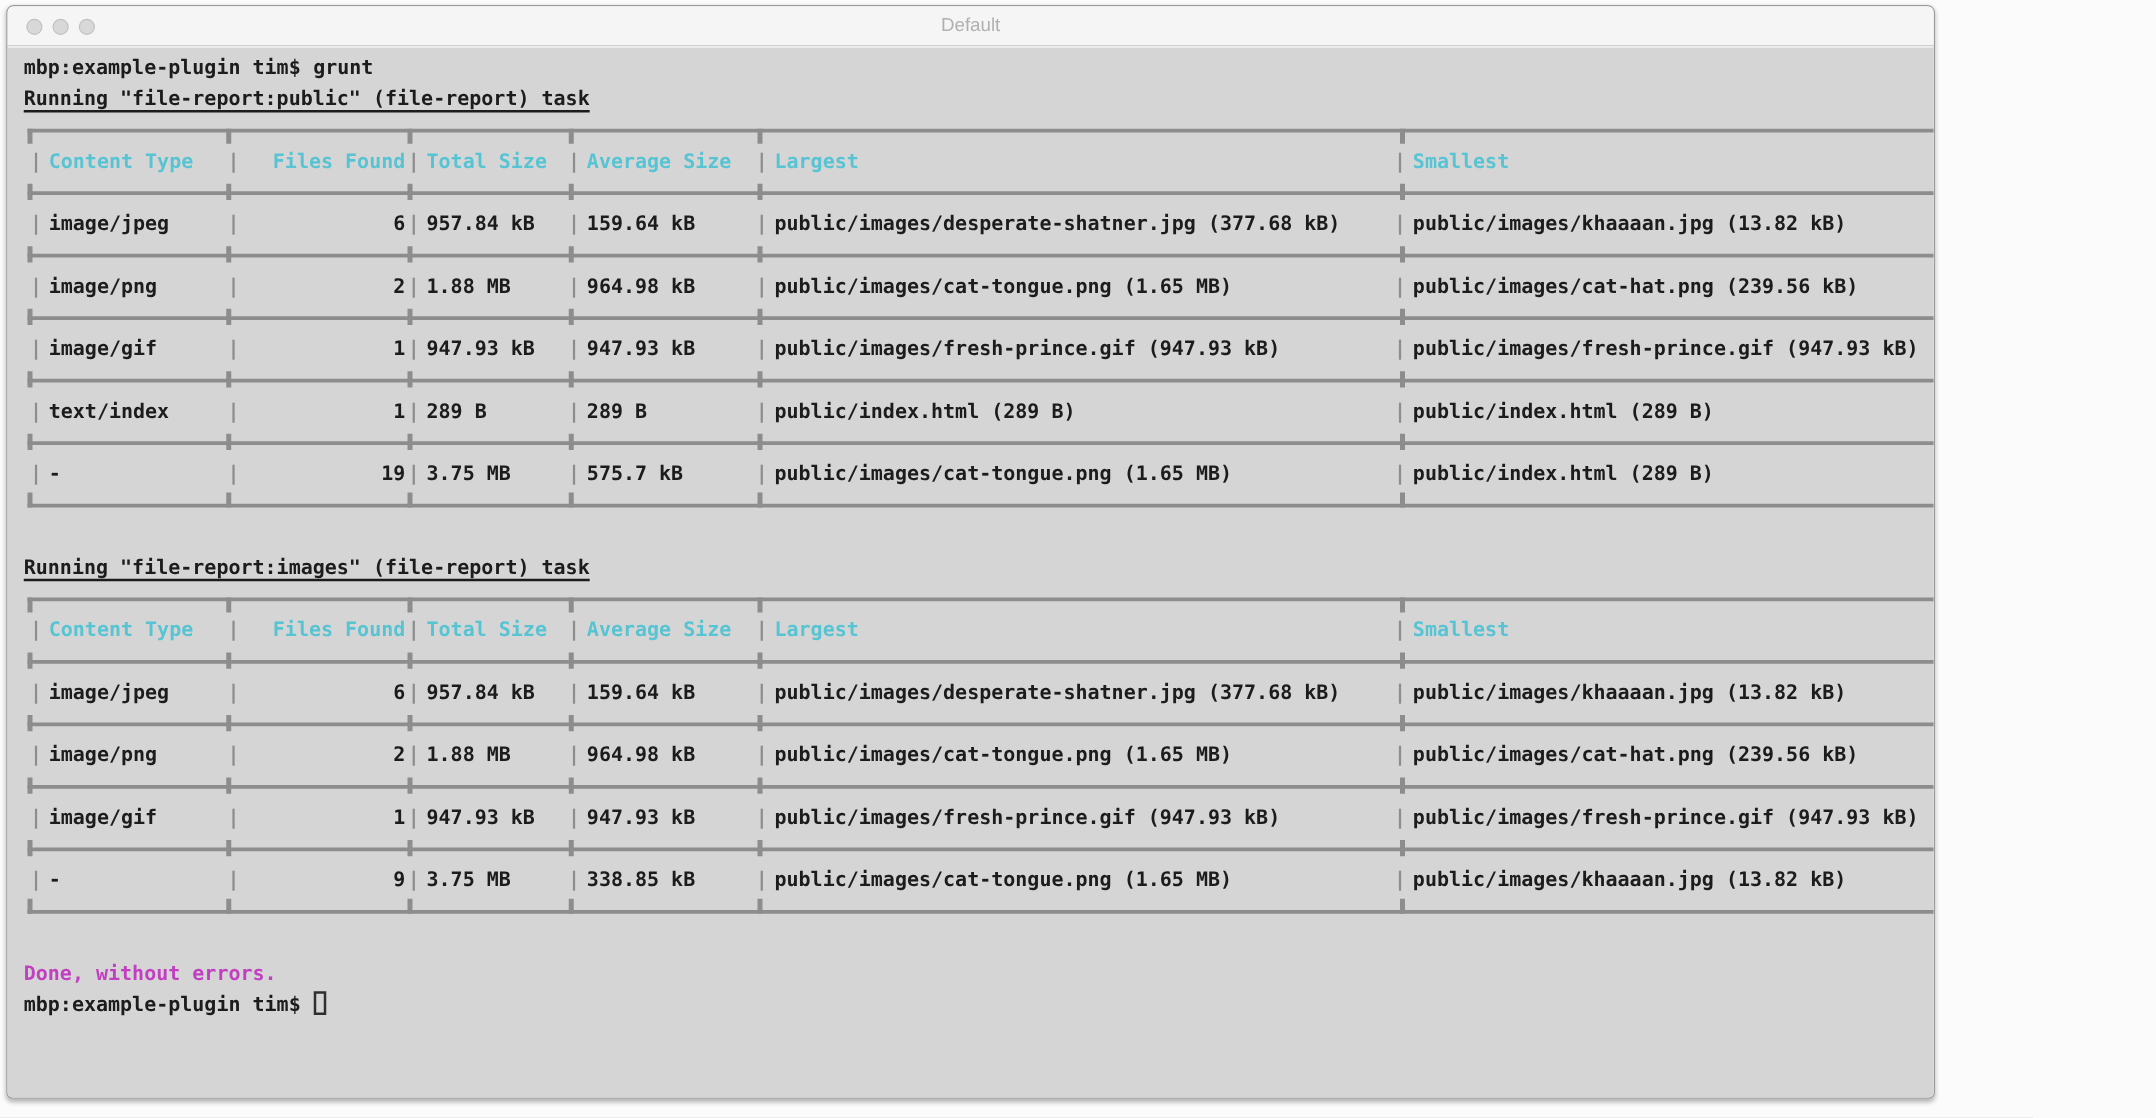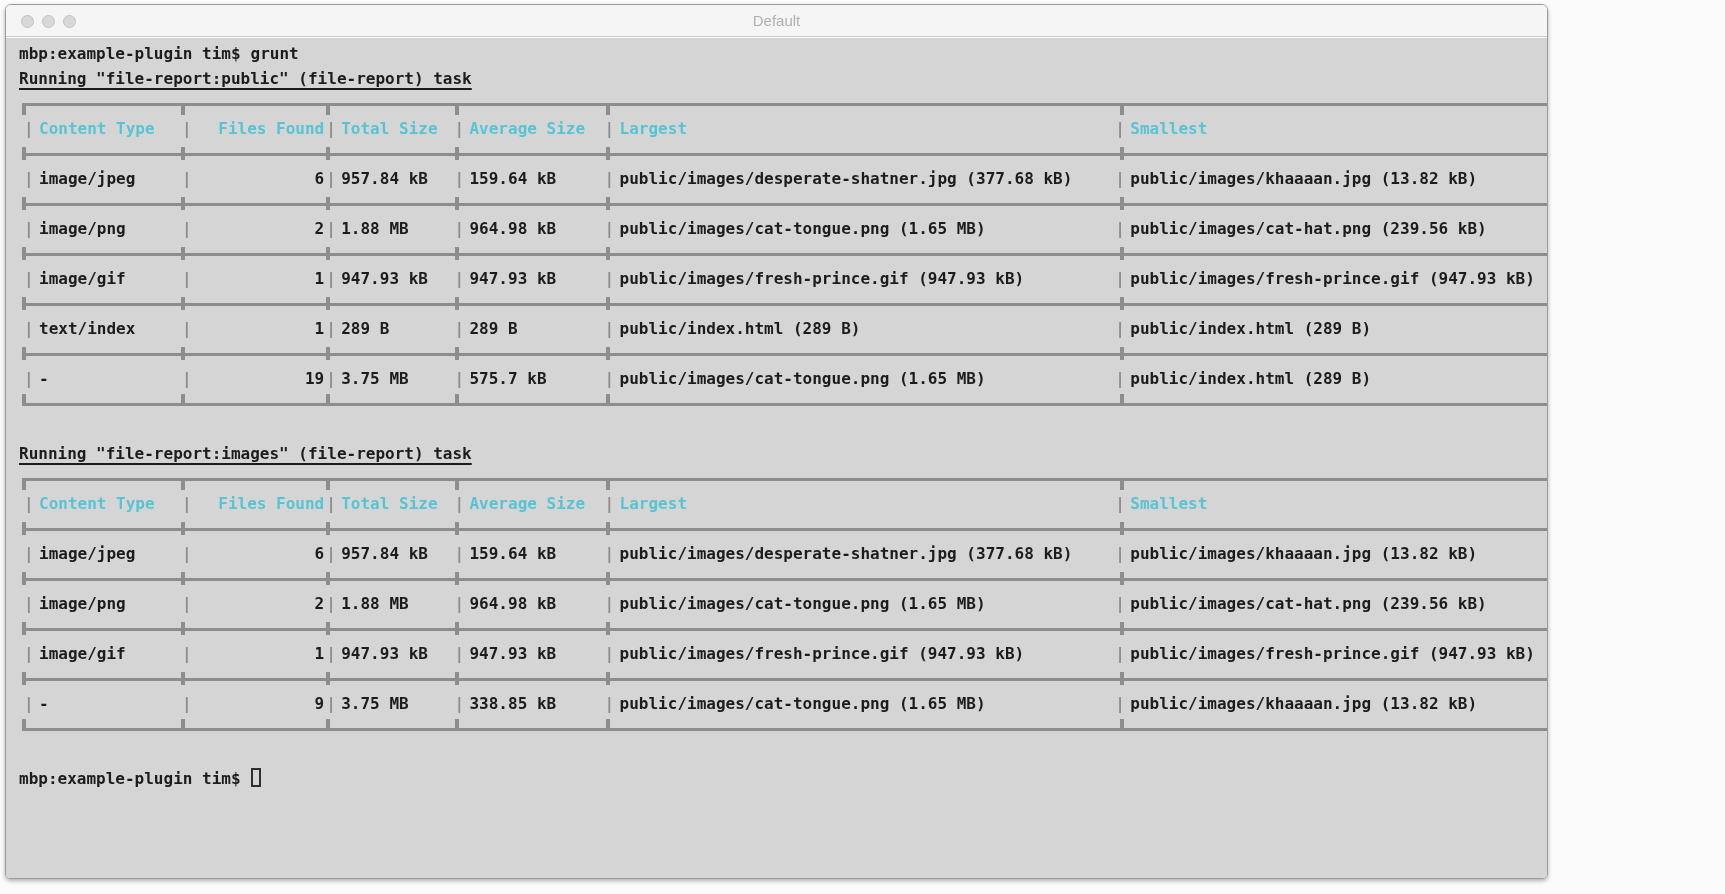--- a/index.html
+++ b/index.html
@@ -191,18 +191,19 @@
           <div class="cell c2">3.75 MB</div>
           <div class="cell c3">338.85 kB</div>
           <div class="cell c4">public/images/cat-tongue.png (1.65 MB)</div>
           <div class="cell c5">public/images/khaaaan.jpg (13.82 kB)</div>
         </div>
         <div class="gl gl-bot"></div>
       </div>
 
       <div class="tline"></div>
 
+      <div class="tline"><span class="magenta">Done, without errors.</span></div>
 
       <div class="tline"><span>mbp:example-plugin tim$</span><span class="cursor"></span></div>
 
     </div>
   </div>
 </div>
 
 </body></html>

